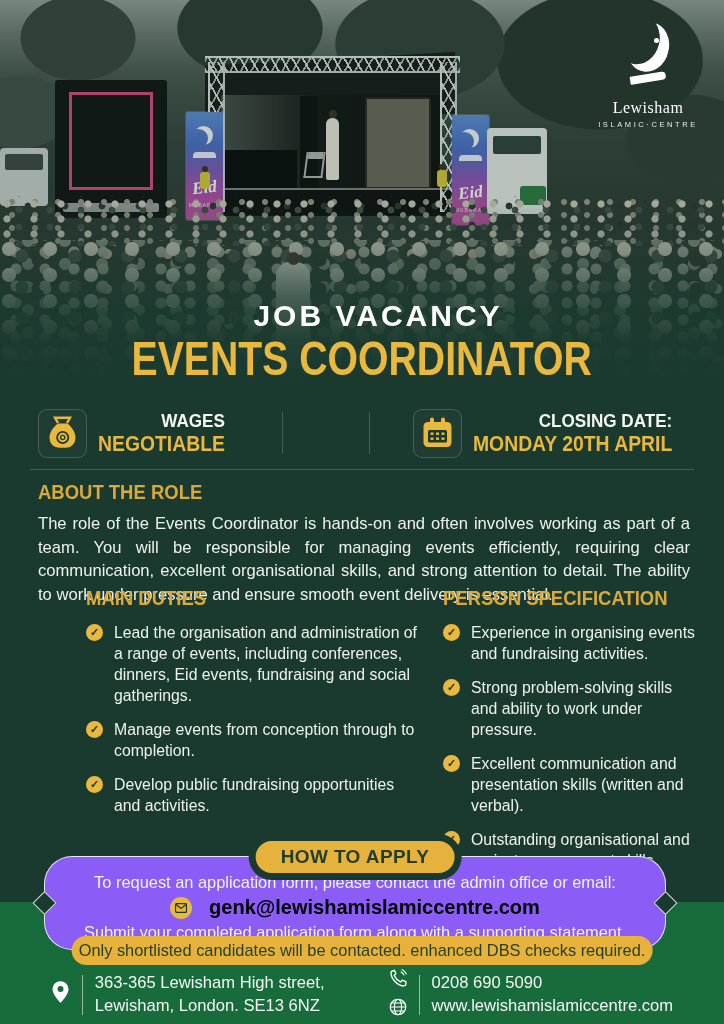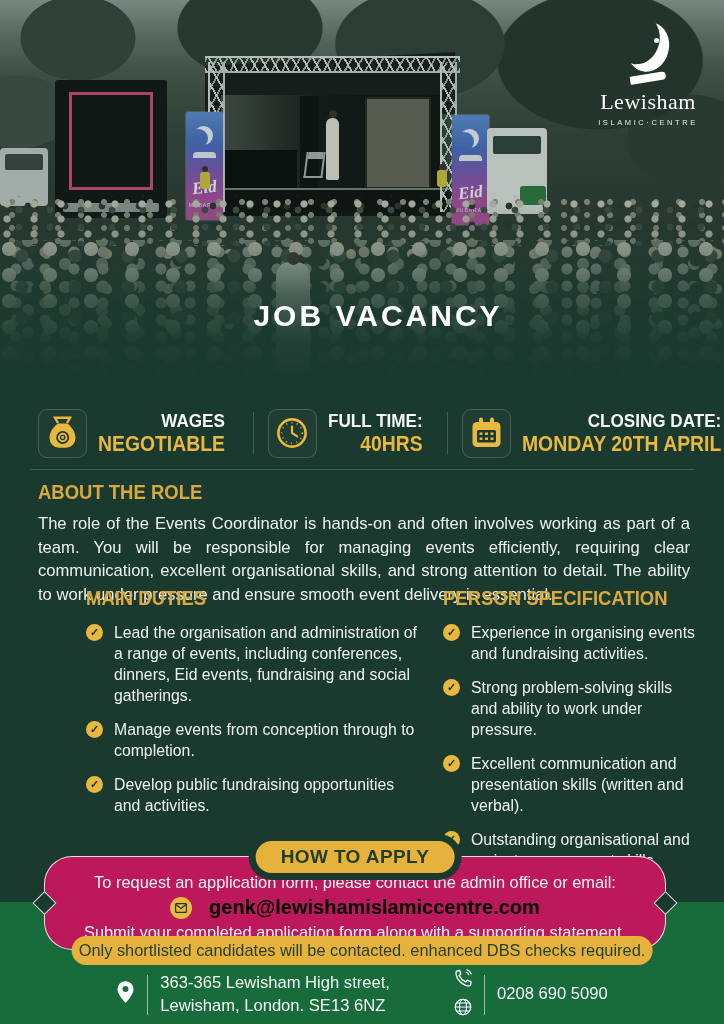--- a/index.html
+++ b/index.html
@@ -90,21 +90,21 @@
 
   
   .logo{position:absolute;top:22px;right:14px;width:124px;text-align:center;z-index:4;color:#fff;}
   .logo-mark{position:relative;width:56px;height:62px;margin:0 auto;}
   .logo-crescent{position:absolute;left:7px;top:0;width:42px;height:50px;border-radius:50%;
     box-shadow:inset -11px -5px 0 0 #fff;transform:rotate(14deg);}
   .logo-dot{position:absolute;border-radius:50%;background:#fff;}
   .d1{width:5px;height:5px;left:34px;top:16px;} .d2{width:4px;height:4px;left:40px;top:26px;} .d3{width:3px;height:3px;left:36px;top:34px;}
   .logo-wave{position:absolute;left:10px;bottom:2px;width:36px;height:8px;background:#fff;
     border-radius:2px 10px 10px 2px;transform:rotate(-9deg);}
-  .logo-title{font-family:"Liberation Serif",serif;font-size:22px;letter-spacing:.5px;margin-top:5px;}
+  .logo-title{font-family:"Liberation Serif",serif;font-size:16px;letter-spacing:.5px;margin-top:15px;}
   .logo-sub{font-size:7.5px;letter-spacing:2.6px;margin-top:3px;color:#e9eeea;}
 
   
   .title-block{position:absolute;left:0;right:0;top:299px;text-align:center;z-index:3;}
   .kicker{color:#fff;font-size:30px;font-weight:700;letter-spacing:3px;padding-left:32px;}
   .main-title{margin-top:1px;color:#E9B83E;font-size:49px;font-weight:800;line-height:1.02;}
   .sqz{display:inline-block;transform:scaleX(.8);transform-origin:center;white-space:nowrap;}
 
   
   .info-row{position:absolute;left:38px;right:30px;top:402px;height:62px;display:flex;align-items:center;}
@@ -127,21 +127,21 @@
   
   .cols{position:absolute;left:38px;right:26px;top:586px;display:flex;gap:23px;margin-left:48px;}
   .col-duties{flex:0 0 334px;} .col-spec{flex:1 1 auto;}
   ul.blist{list-style:none;margin:12px 0 0 0;padding:0;}
   ul.blist li{display:flex;gap:11px;margin-bottom:13px;color:#EDF2ED;font-size:15.8px;line-height:1.33;}
   .chk{flex:0 0 auto;width:17px;height:17px;margin-top:2px;border-radius:50%;background:#E9B83E;
     color:#1B3A2F;font-size:11px;font-weight:900;display:flex;align-items:center;justify-content:center;}
 
   
   .apply-frame{position:absolute;left:44px;right:58px;top:856px;height:92px;z-index:5;
-    border:1.6px solid rgba(244,248,244,.88);border-radius:28px;background:#be185d;text-align:center;}
+    border:1.6px solid rgba(244,248,244,.88);border-radius:28px;background:#8b5cf6;text-align:center;}
   .diamond{position:absolute;top:50%;width:15px;height:15px;background:#1B3A2F;
     border:1.6px solid rgba(244,248,244,.88);transform:translateY(-50%) rotate(45deg);}
   .diamond.dl{left:-9px;} .diamond.dr{right:-9px;}
   .howto-pill{position:absolute;top:-16px;left:50%;transform:translateX(-50%);
     background:#E6B23C;color:#223E2B;font-size:19px;font-weight:800;letter-spacing:.4px;
     padding:5px 25px;border-radius:18px;box-shadow:0 0 0 7px #1B3A2F;white-space:nowrap;}
   .apply-line{margin:0;color:#EFF4EF;font-size:16.4px;}
   .apply-line.l1{padding-top:16px;}
   .email-row{display:flex;align-items:center;justify-content:center;gap:17px;margin-top:4px;}
   .mail-badge{width:22px;height:22px;border-radius:50%;background:#E9B83E;display:flex;align-items:center;justify-content:center;}
@@ -229,53 +229,41 @@
       <div class="logo-dot d2"></div>
       <div class="logo-dot d3"></div>
       <div class="logo-wave"></div>
     </div>
     <div class="logo-title">Lewisham</div>
     <div class="logo-sub">ISLAMIC·CENTRE</div>
   </div>
 
   <header class="title-block">
     <div class="kicker">JOB VACANCY</div>
+    <div class="main-title"><span class="sqz">EVENTS COORDINATOR</span></div>
   </header>
 
   <div class="info-row">
     <div class="info-item">
       <div class="icon-box">
         <svg width="31" height="35" viewBox="0 0 31 35">
           <path d="M11 7 L8 1.8 H23 L20 7" fill="none" stroke="#E9B83E" stroke-width="2.4"></path>
           <path d="M11 7.5 h9.5 c5.8 5 8 9.8 8 14.6 a9.6 9.6 0 0 1 -9.6 9.6 h-6.8 a9.6 9.6 0 0 1 -9.6 -9.6 c0 -4.8 2.2 -9.6 8.5 -14.6 z" fill="#E9B83E"></path>
           <circle cx="15.7" cy="21.5" r="5.6" fill="none" stroke="#1B3A2F" stroke-width="1.8"></circle>
           <circle cx="15.7" cy="21.5" r="2.1" fill="none" stroke="#1B3A2F" stroke-width="1.3"></circle>
         </svg>
       </div>
       <div class="info-text">
         <div class="info-label">WAGES</div>
         <div class="info-value">NEGOTIABLE</div>
       </div>
     </div>
     <div class="sp"></div>
       <div class="vdiv"></div>
       <div class="sp"></div>
-    <div class="info-item">
-      <div class="icon-box">
-        <svg width="34" height="34" viewBox="0 0 34 34">
-          <circle cx="17" cy="17" r="13.6" fill="none" stroke="#E9B83E" stroke-width="2.6"></circle>
-          <circle cx="17" cy="17" r="10.3" fill="none" stroke="#E9B83E" stroke-width="1.6" stroke-dasharray="1 4.3"></circle>
-          <path d="M17 10.5 V17 l5.2 3.4" fill="none" stroke="#E9B83E" stroke-width="2.2" stroke-linecap="round"></path>
-        </svg>
-      </div>
-      <div class="info-text">
-        <div class="info-label">FULL TIME:</div>
-        <div class="info-value">40HRS</div>
-      </div>
-    </div>
     <div class="sp"></div>
       <div class="vdiv"></div>
       <div class="sp"></div>
     <div class="info-item">
       <div class="icon-box">
         <svg width="33" height="34" viewBox="0 0 33 34">
           <rect x="9" y="1.5" width="4" height="8" rx="2" fill="#E9B83E"></rect>
           <rect x="20" y="1.5" width="4" height="8" rx="2" fill="#E9B83E"></rect>
           <rect x="2.5" y="6" width="28" height="25" rx="4.5" fill="#E9B83E"></rect>
           <rect x="7" y="14" width="19" height="12.5" rx="1.5" fill="#1B3A2F"></rect>
@@ -387,17 +375,18 @@
           <svg width="18" height="18" viewBox="0 0 20 20">
             <circle cx="10" cy="10" r="8.6" fill="none" stroke="#fff" stroke-width="1.4"></circle>
             <ellipse cx="10" cy="10" rx="4" ry="8.6" fill="none" stroke="#fff" stroke-width="1.2"></ellipse>
             <path d="M1.4 10 h17.2 M2.6 5.5 h14.8 M2.6 14.5 h14.8" stroke="#fff" stroke-width="1.2"></path>
           </svg>
         </span>
       </div>
       <div class="fdiv"></div>
       <div class="tcol">
         <div>0208 690 5090</div>
+        <a class="plain">www.lewishamislamiccentre.com</a>
       </div>
     </div>
   </footer>
 
 </div>
 
 </body></html>

